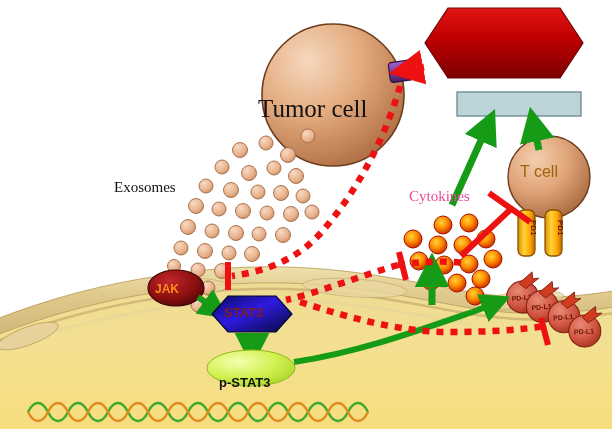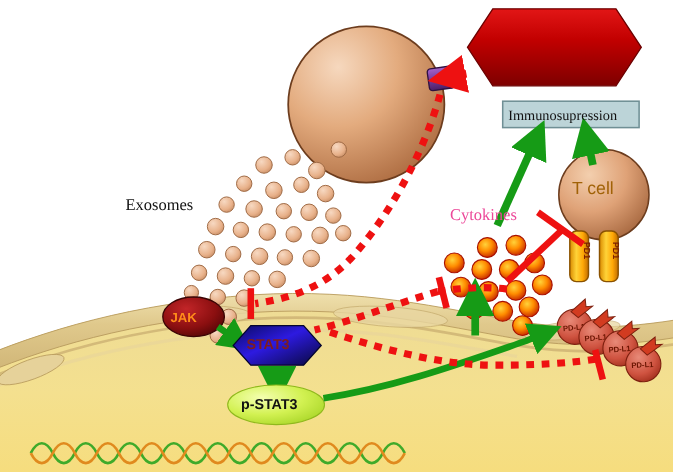--- a/index.html
+++ b/index.html
@@ -14,21 +14,21 @@
   .lbl{position:absolute;white-space:nowrap;}
   .lbl-tumor{left:258px;top:95px;font-size:25px;color:#121212;font-family:"Liberation Serif",serif;}
   .lbl-exosomes{left:114px;top:179px;font-size:15px;color:#111;font-family:"Liberation Serif",serif;}
   .lbl-cytokines{left:409px;top:188px;font-size:15px;color:#ec4899;font-family:"Liberation Serif",serif;}
   .lbl-tcell{left:520px;top:163px;font-size:16px;color:#a16207;font-family:Liberation Sans, sans-serif;}
   .lbl-macro{left:341px;top:360px;font-size:24px;color:#141414;font-family:"Liberation Serif",serif;}
   .lbl-immuno{left:462px;top:97px;font-size:13px;color:#111;font-family:"Liberation Serif",serif;}
   .lbl-melatonin{left:455px;top:24px;font-size:17px;font-weight:bold;color:#0b0b0b;font-family:"Liberation Serif",serif;}
   .lbl-jak{left:155px;top:282px;font-size:12px;font-weight:bold;color:#ff8c1a;font-family:"Liberation Sans",sans-serif;}
   .lbl-stat3{left:224px;top:305px;font-size:13px;font-weight:bold;color:#7f1d1d;font-family:Liberation Sans, sans-serif;}
-  .lbl-pstat3{left:219px;top:360px;font-size:13px;font-weight:bold;color:#111;font-family:"Liberation Sans",sans-serif;}
+  .lbl-pstat3{left:219px;top:375px;font-size:13px;font-weight:bold;color:#111;font-family:"Liberation Sans",sans-serif;}
   .pd1txt{font-size:8px;font-weight:bold;fill:#7a1d00;font-family:"Liberation Sans",sans-serif;}
   .pdl1txt{font-size:7px;font-weight:bold;fill:#6a1400;font-family:"Liberation Sans",sans-serif;}
 </style>
 </head>
 <body>
 
 <div id="stage">
 
 <svg id="canvas" viewBox="0 0 612 429" xmlns="http://www.w3.org/2000/svg">
   <defs>
@@ -283,21 +283,21 @@
     <path d="M 398,265 C 420,262 440,260 462,263" stroke="#ee1111" stroke-width="6.5" fill="none" stroke-dasharray="7 7" stroke-linecap="butt"></path>
     <line x1="399" y1="252" x2="406" y2="280" stroke="#ee1111" stroke-width="6"></line>
   </g>
   <g>
     <path d="M 300,302 C 350,318 400,332 450,332 C 490,332 520,330 545,326" stroke="#ee1111" stroke-width="6.5" fill="none" stroke-dasharray="7 7" stroke-linecap="butt"></path>
     <line x1="541" y1="318" x2="548" y2="345" stroke="#ee1111" stroke-width="6"></line>
   </g>
 
 </svg>
 
+<div class="lbl lbl-tumor">Tumor cell</div>
 <div class="lbl lbl-exosomes">Exosomes</div>
 <div class="lbl lbl-cytokines">Cytokines</div>
 <div class="lbl lbl-tcell">T cell</div>
-<div class="lbl lbl-immuno">Immunosupression</div>
 <div class="lbl lbl-jak">JAK</div>
 <div class="lbl lbl-stat3">STAT3</div>
 <div class="lbl lbl-pstat3">p-STAT3</div>
 
 </div>
 
 </body></html>

